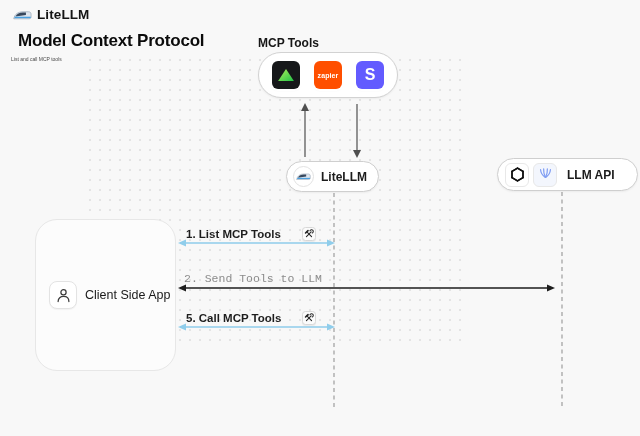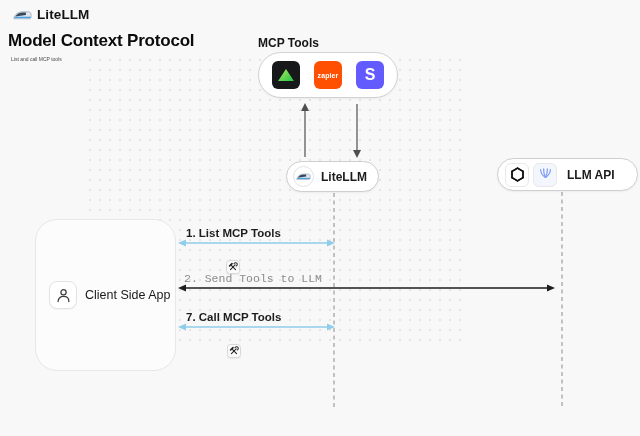--- a/index.html
+++ b/index.html
@@ -13,21 +13,21 @@
     background-image: radial-gradient(#e4e4e4 1px, transparent 1.2px);
     background-size: 10px 10px;
     pointer-events:none;
   }
 
   .overlay { position:absolute; left:0; top:0; z-index:1; }
 
   
   .brand { position:absolute; left:13px; top:7px; display:flex; align-items:center; gap:5px; z-index:3; }
   .brand-name { font-size:13.5px; font-weight:700; color:#141414; letter-spacing:.1px; }
-  .page-title { position:absolute; left:8px; top:31px; font-size:17px; font-weight:800; color:#0b0b0b; letter-spacing:-.2px; z-index:3; }
+  .page-title { position:absolute; left:18px; top:31px; font-size:17px; font-weight:800; color:#0b0b0b; letter-spacing:-.2px; z-index:3; }
   .page-subtitle { position:absolute; left:11px; top:56px; font-size:5px; color:#4a4a4a; z-index:3; }
 
   
   .mcp-label { position:absolute; left:258px; top:36px; width:140px; text-align:left;
     font-size:12px; font-weight:600; color:#161616; z-index:3; }
   .mcp-pill { position:absolute; left:258px; top:52px; width:140px; height:46px;
     background:#fff; border:1px solid #d2d2d2; border-radius:23px;
     display:flex; align-items:center; justify-content:center; gap:14px;
     box-shadow:0 1px 2px rgba(0,0,0,.05); z-index:3; }
   .tool { width:28px; height:28px; border-radius:6px; display:flex; align-items:center; justify-content:center;
@@ -59,21 +59,21 @@
 
   
   .client-box { position:absolute; left:35px; top:219px; width:141px; height:152px;
     background:#fcfcfc; border:1px solid #e7e7e7; border-radius:22px;
     display:flex; align-items:center; gap:8px; padding-left:13px; z-index:3; }
   .client-icon { width:28px; height:28px; border-radius:8px; background:#fff; border:1px solid #e3e3e3;
     display:flex; align-items:center; justify-content:center; box-shadow:0 1px 1px rgba(0,0,0,.04); }
   .client-box .node-label { font-size:12.5px; font-weight:500; color:#1a1a1a; }
 
   
-  .step { position:absolute; display:flex; align-items:center; gap:21px; z-index:3;flex-direction:column; }
+  .step { position:absolute; display:flex; align-items:center; gap:21px; z-index:3; }
   .step span.txt { font-size:11.5px; font-weight:600; color:#1d1d1d; }
   .step.muted span.txt { color:#8c8c8c; font-weight:500; }
   .step1 { left:186px; top:227px; }
   .step2 { left:184px; top:272px;font-family:Liberation Mono, monospace; }
   .step3 { left:186px; top:311px; }
   .badge { width:14px; height:14px; border-radius:3.5px; background:#fbfbfb; border:1px solid #d8d8d8;
     display:flex; align-items:center; justify-content:center; box-shadow:0 1px 1px rgba(0,0,0,.06); }
 
   .lifeline { stroke:#ababab; stroke-width:1.4; stroke-dasharray:4 3.5; }
   .varrow { stroke:#4f4f4f; stroke-width:1.2; }
@@ -203,21 +203,21 @@
         </g>
       </svg>
     </span>
   </div>
 
   <div class="step step2 muted">
     <span class="txt">2. Send Tools to LLM</span>
   </div>
 
   <div class="step step3">
-    <span class="txt">7. Call MCP Tools</span>
+    <span class="txt">5. Call MCP Tools</span>
     <span class="badge">
       <svg width="10" height="10" viewBox="0 0 14 14">
         <g stroke="#262626" fill="none" stroke-linecap="round">
           <path d="M4,4 L10.6,10.6" stroke-width="1.5"></path>
           <path d="M2.2,5.6 L5.6,2.2" stroke-width="2.3"></path>
           <path d="M10,4 L3.4,10.6" stroke-width="1.5"></path>
           <path d="M8.4,2.4 A2.4,2.4 0 1 1 11.6,5.6" stroke-width="1.5"></path>
         </g>
       </svg>
     </span>

